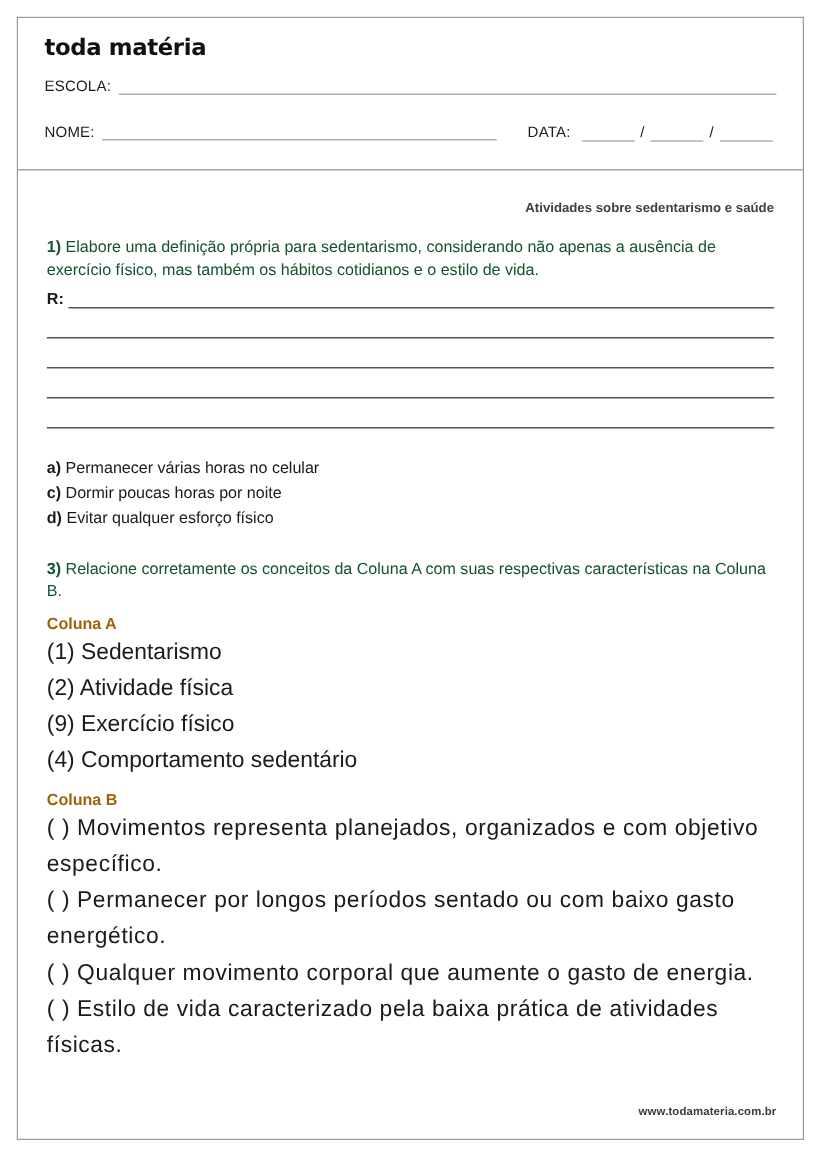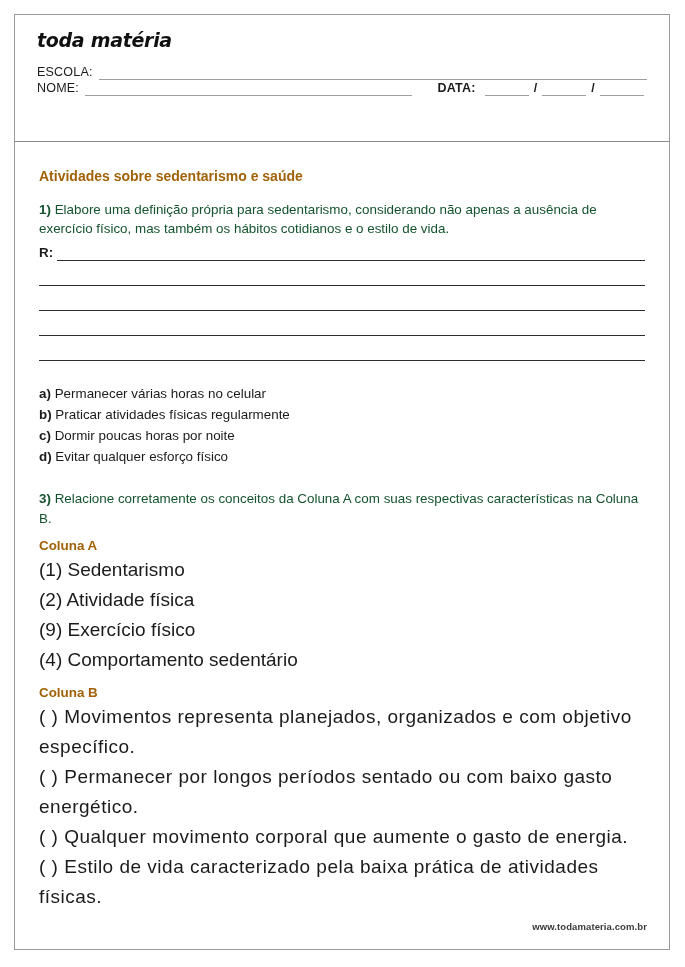--- a/index.html
+++ b/index.html
@@ -36,26 +36,25 @@
     height: 127px;
   }
   .logo {
     font-family: "DejaVu Sans", sans-serif;
     font-weight: 700;
     font-size: 19px;
     letter-spacing: -0.3px;
     color: #111111;
     margin: 0 0 16px 0;
     line-height: 1;
-    font-style: italic;
   }
   .field-row {
     display: flex;
-    align-items: flex-end;
-    margin-bottom: 2px;
+    align-items: center;
+    margin-bottom: 24px;
     font-size: 12.5px;
     letter-spacing: 0.2px;
     color: #1b1b1b;
   }
   .field-label {
     white-space: nowrap;
     padding-right: 6px;
     line-height: 1.1;
   }
   .rule {
@@ -71,34 +70,33 @@
     padding: 0 2px;
     font-size: 12.5px;
     color: #1b1b1b;
     line-height: 1.1;
   }
   .date-group {
     display: flex;
     align-items: flex-end;
     padding-left: 26px;
     white-space: nowrap;
-    font-weight: bold;
   }
 
   
   .body {
     padding: 26px 24px 0 24px;
     box-sizing: border-box;
   }
   .worksheet-title {
-    text-align: left;
-    font-weight: 700;
-    font-size: 14px;
+    text-align: right;
+    font-weight: 700;
+    font-size: 11px;
     margin: 0 0 16px 0;
-    color: #a16207;
+    color: #404040;
   }
   .q-text {
     font-size: 13.4px;
     line-height: 1.42;
     margin: 0 0 4px 0;
     color: #14532d;
   }
   .q-num { font-weight: 700; }
 
   .answer-lines {
@@ -200,23 +198,20 @@
       <div class="ans-rule full"></div>
       <div class="ans-rule full"></div>
     </div>
 
 
     <div class="alt-list">
       <div class="alt">
         <b>a)</b><span> Permanecer várias horas no celular</span>
       </div>
       <div class="alt">
-        <b>b)</b><span> Praticar atividades físicas regularmente</span>
-      </div>
-      <div class="alt">
         <b>c)</b><span> Dormir poucas horas por noite</span>
       </div>
       <div class="alt">
         <b>d)</b><span> Evitar qualquer esforço físico</span>
       </div>
     </div>
 
     <div class="section-gap"></div>
 
     <p class="q-text">

